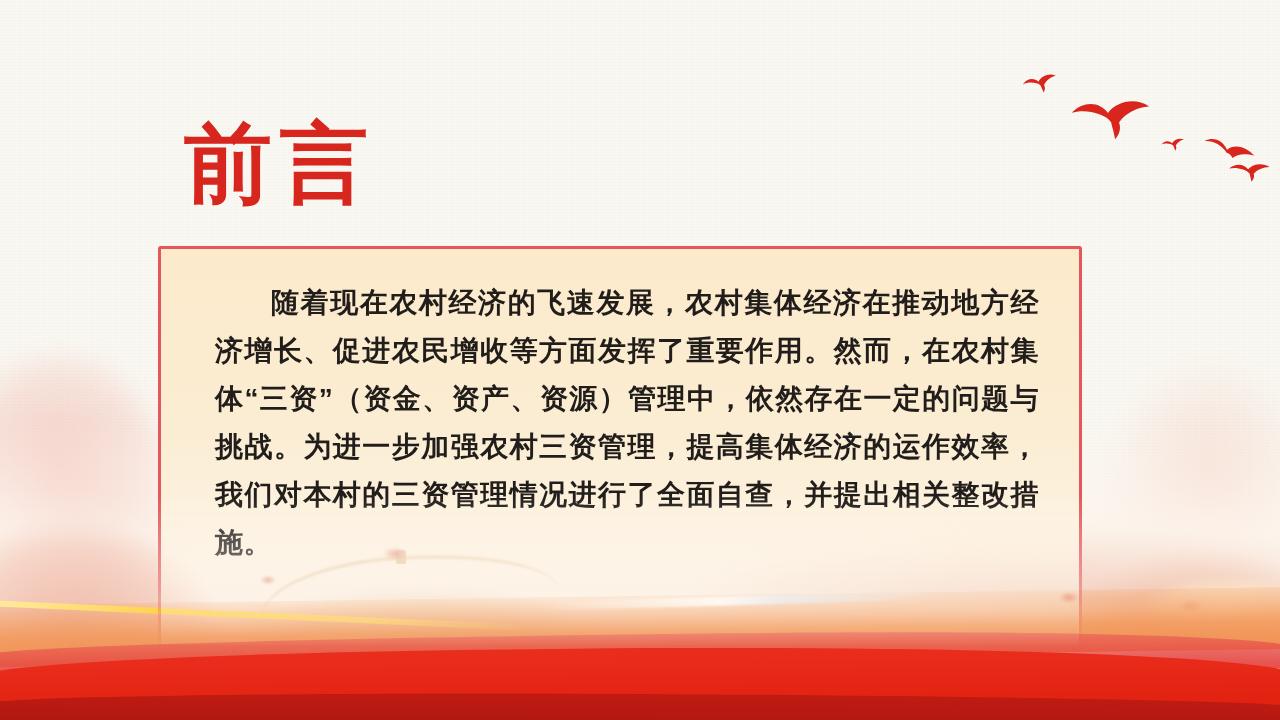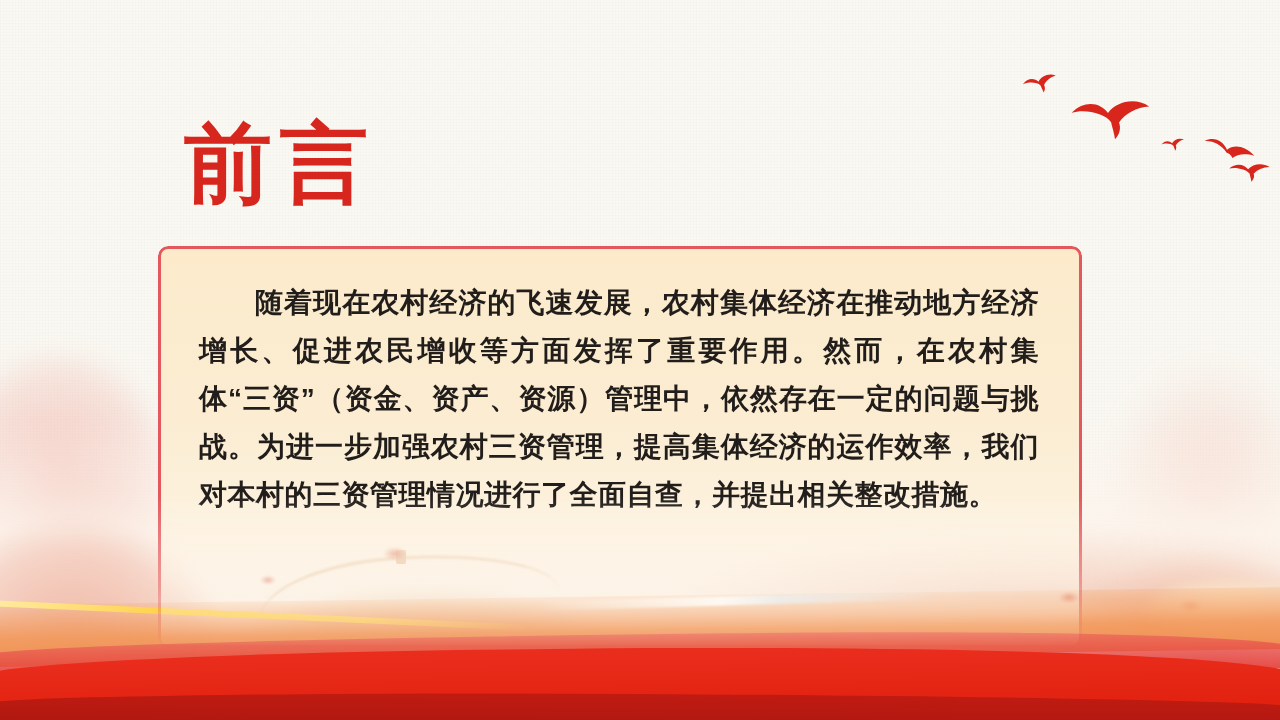--- a/index.html
+++ b/index.html
@@ -136,24 +136,25 @@
   .title {
     position: absolute; left: 164px; top: 120px;
     font-size: 88px; line-height: 1; font-weight: 900;
     letter-spacing: 8px; color: #d7261e; margin-left: 20px;
   }
 
   
   .content-box {
     position: absolute; left: 158px; top: 246px; width: 924px; height: 402px;
     border: 3px solid #e4575c;
-    border-radius: 10px;
+    border-radius: 2px;
     background: linear-gradient(180deg, #fceacb 0%, #fbedd3 45%, #fdf3e2 75%, #fef8ef 100%);
     -webkit-mask-image: linear-gradient(180deg, #000 62%, rgba(0,0,0,0.5) 84%, transparent 100%);
     mask-image: linear-gradient(180deg, #000 62%, rgba(0,0,0,0.5) 84%, transparent 100%);
+    padding-left: 16px;
   }
   .content-text {
     padding: 30px 40px 0 38px;
     font-size: 28px; line-height: 48px; font-weight: 700;
     color: #211d1b;
     text-align: justify;
     text-justify: inter-character;
     text-indent: 2em;
     letter-spacing: 0.5px;
   }

